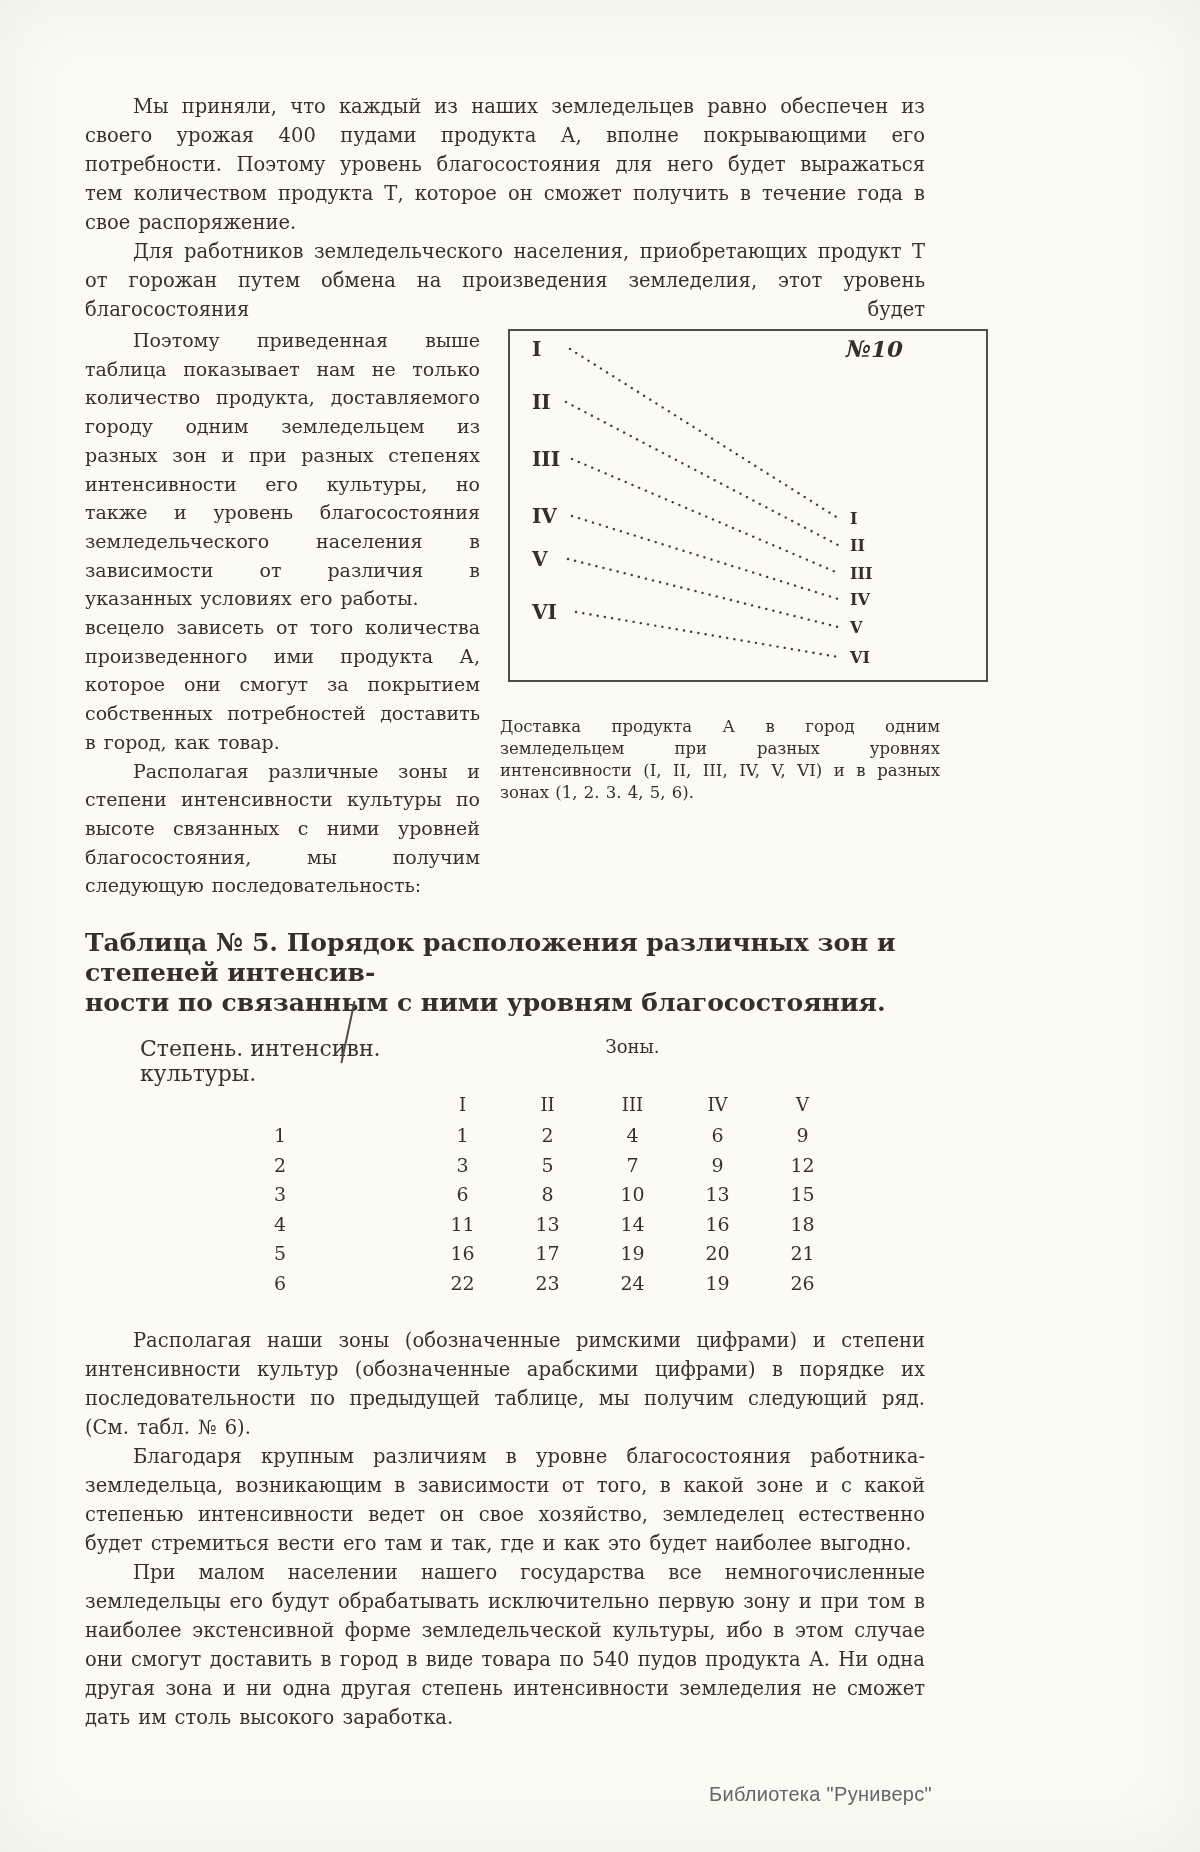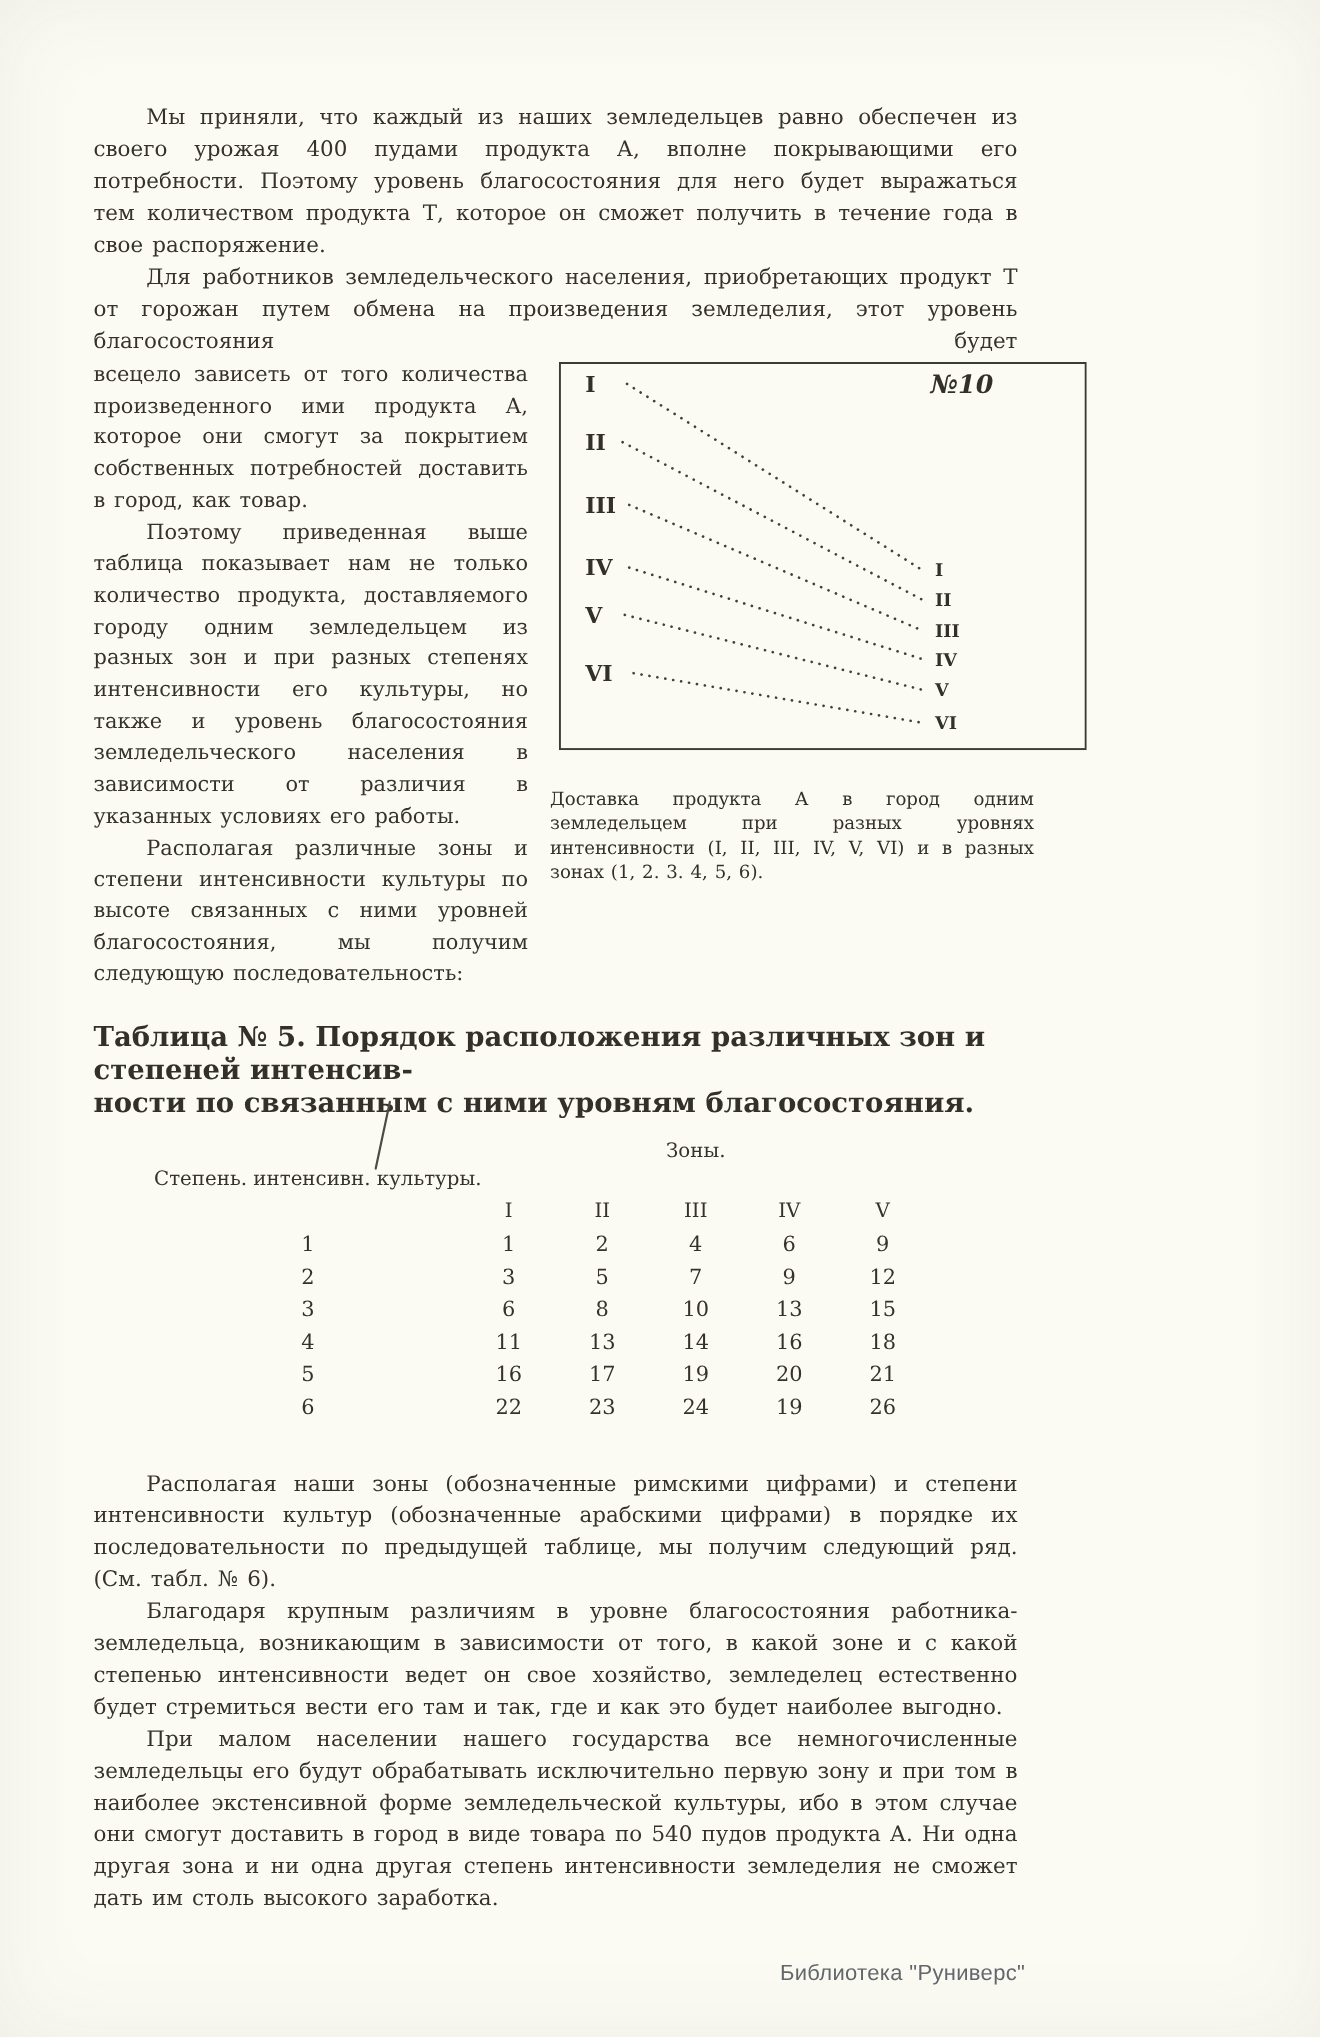--- a/index.html
+++ b/index.html
@@ -34,28 +34,28 @@
   .figure-caption{
     width:440px;margin:34px 0 0 -8px;font-size:16.5px;line-height:22px;
     text-align:justify;word-spacing:1px;color:#33302b;
   }
   .table-title{
     font-weight:bold;font-size:25px;line-height:30px;
     margin:28px 0 18px;color:#33302b;
   }
   .tbl{margin-left:55px;color:#35322c;}
   .tbl-head{display:grid;grid-template-columns:300px 385px;margin-bottom:8px;}
-  .tbl-left-header{font-size:18px;margin-top:25px;}
+  .tbl-left-header{font-size:22px;}
   .tbl-zones-header{text-align:center;font-size:18px;}
   .zone-row{display:grid;grid-template-columns:280px repeat(5,85px);margin-bottom:6px;}
   .zone-head-cell{text-align:center;font-size:18px;}
   .tbl-row{display:grid;grid-template-columns:280px repeat(5,85px);line-height:29.5px;font-size:19px;}
   .degree-cell{text-align:center;}
   .value-cell{text-align:center;}
-  .bottom-paras{margin-top:40px;}
+  .bottom-paras{margin-top:28px;}
   .ink-mark{
     position:absolute;left:347px;top:1000px;width:2px;height:64px;
     background:#4e4b45;transform:rotate(12deg);border-radius:2px;
   }
   .watermark{
     position:absolute;right:268px;bottom:46px;
     font-family:"Liberation Sans","DejaVu Sans",sans-serif;
     font-size:20px;color:#63666b;letter-spacing:.3px;
   }
 </style>
@@ -64,22 +64,22 @@
 
 <div class="page">
   <div class="content">
 
 
     <p class="para">Мы приняли, что каждый из наших земледельцев равно обеспечен из своего урожая 400 пудами продукта А, вполне покрывающими его потребности. Поэтому уровень благосостояния для него будет выражаться тем количеством продукта Т, которое он сможет получить в течение года в свое распоряжение.</p>
     <p class="para fill-last">Для работников земледельческого населения, приобретающих продукт Т от горожан путем обмена на произведения земледелия, этот уровень благосостояния будет</p>
 
     <div class="two-col">
       <div class="left-col">
+        <p class="para">Поэтому приведенная выше таблица показывает нам не только количество продукта, доставляемого городу одним земледельцем из разных зон и при разных степенях интенсивности его культуры, но также и уровень благосостояния земледельческого населения в зависимости от различия в указанных условиях его работы.</p>
         <p class="para cont">всецело зависеть от того количества произведенного ими продукта А, которое они смогут за покрытием собственных потребностей доставить в город, как товар.</p>
-        <p class="para">Поэтому приведенная выше таблица показывает нам не только количество продукта, доставляемого городу одним земледельцем из разных зон и при разных степенях интенсивности его культуры, но также и уровень благосостояния земледельческого населения в зависимости от различия в указанных условиях его работы.</p>
         <p class="para">Располагая различные зоны и степени интенсивности культуры по высоте связанных с ними уровней благосостояния, мы получим следующую последовательность:</p>
       </div>
       <div class="right-col">
         <div class="figure-box">
           <svg class="figure-svg" viewBox="0 0 480 353" width="480" height="353" xmlns="http://www.w3.org/2000/svg">
             <rect x="1" y="1" width="478" height="351" class="fig-border"></rect>
             <text x="338" y="28" class="fig-number">№10</text>
           <line x1="62" y1="20" x2="330" y2="189" class="chart-line"></line>
               <text x="24" y="27" class="chart-label-left">I</text>
               <text x="342" y="195" class="chart-label-right">I</text>

